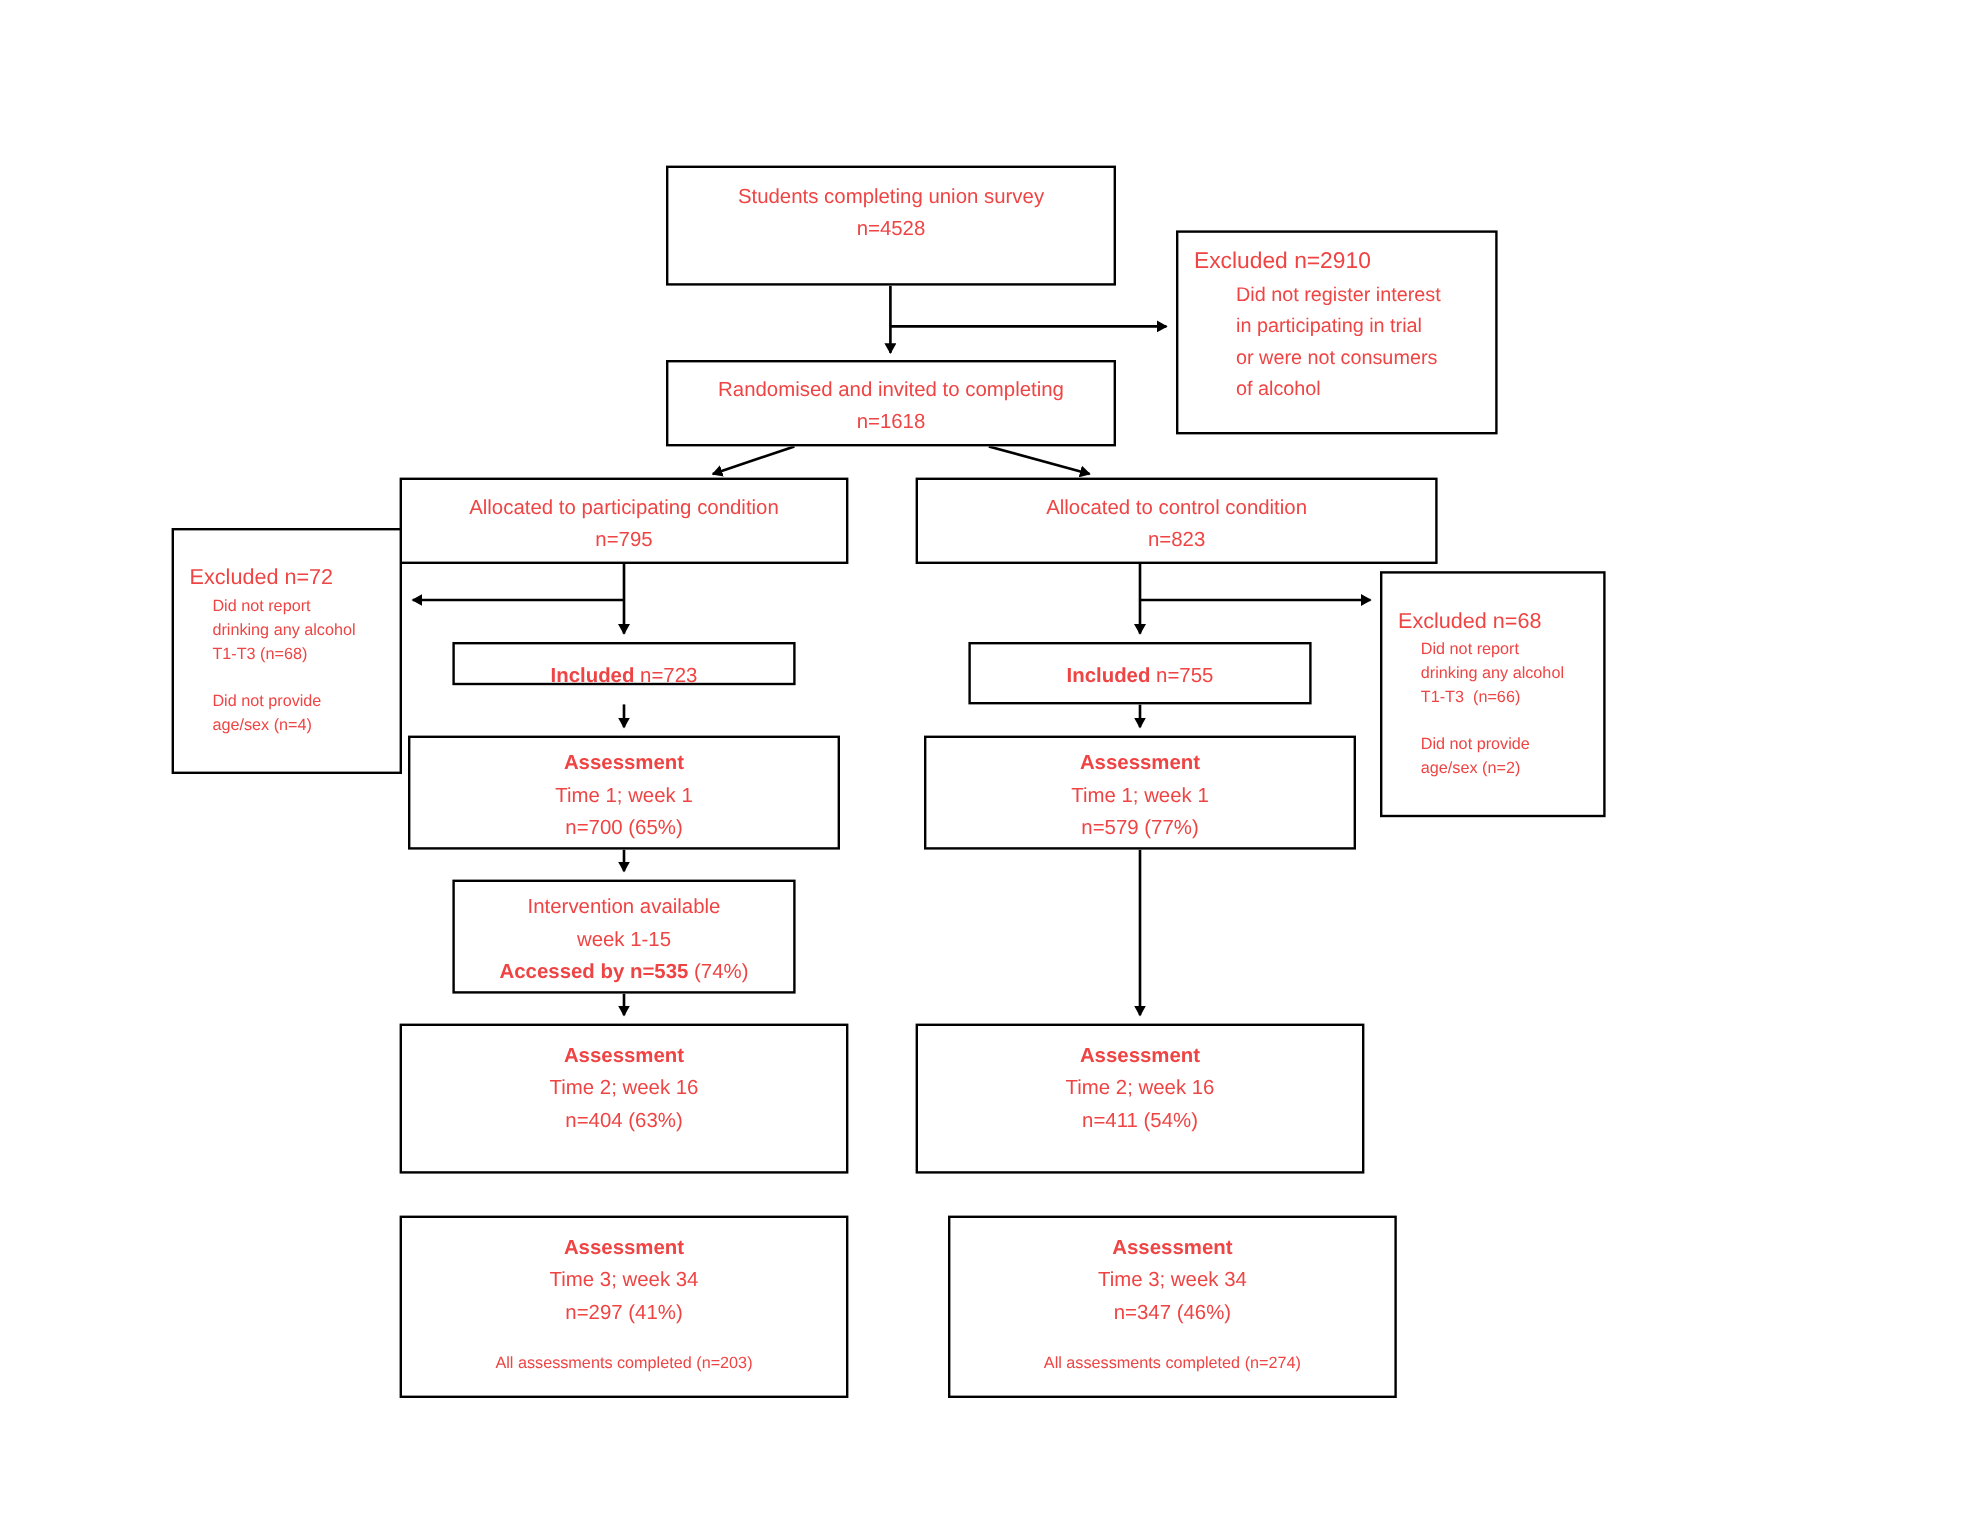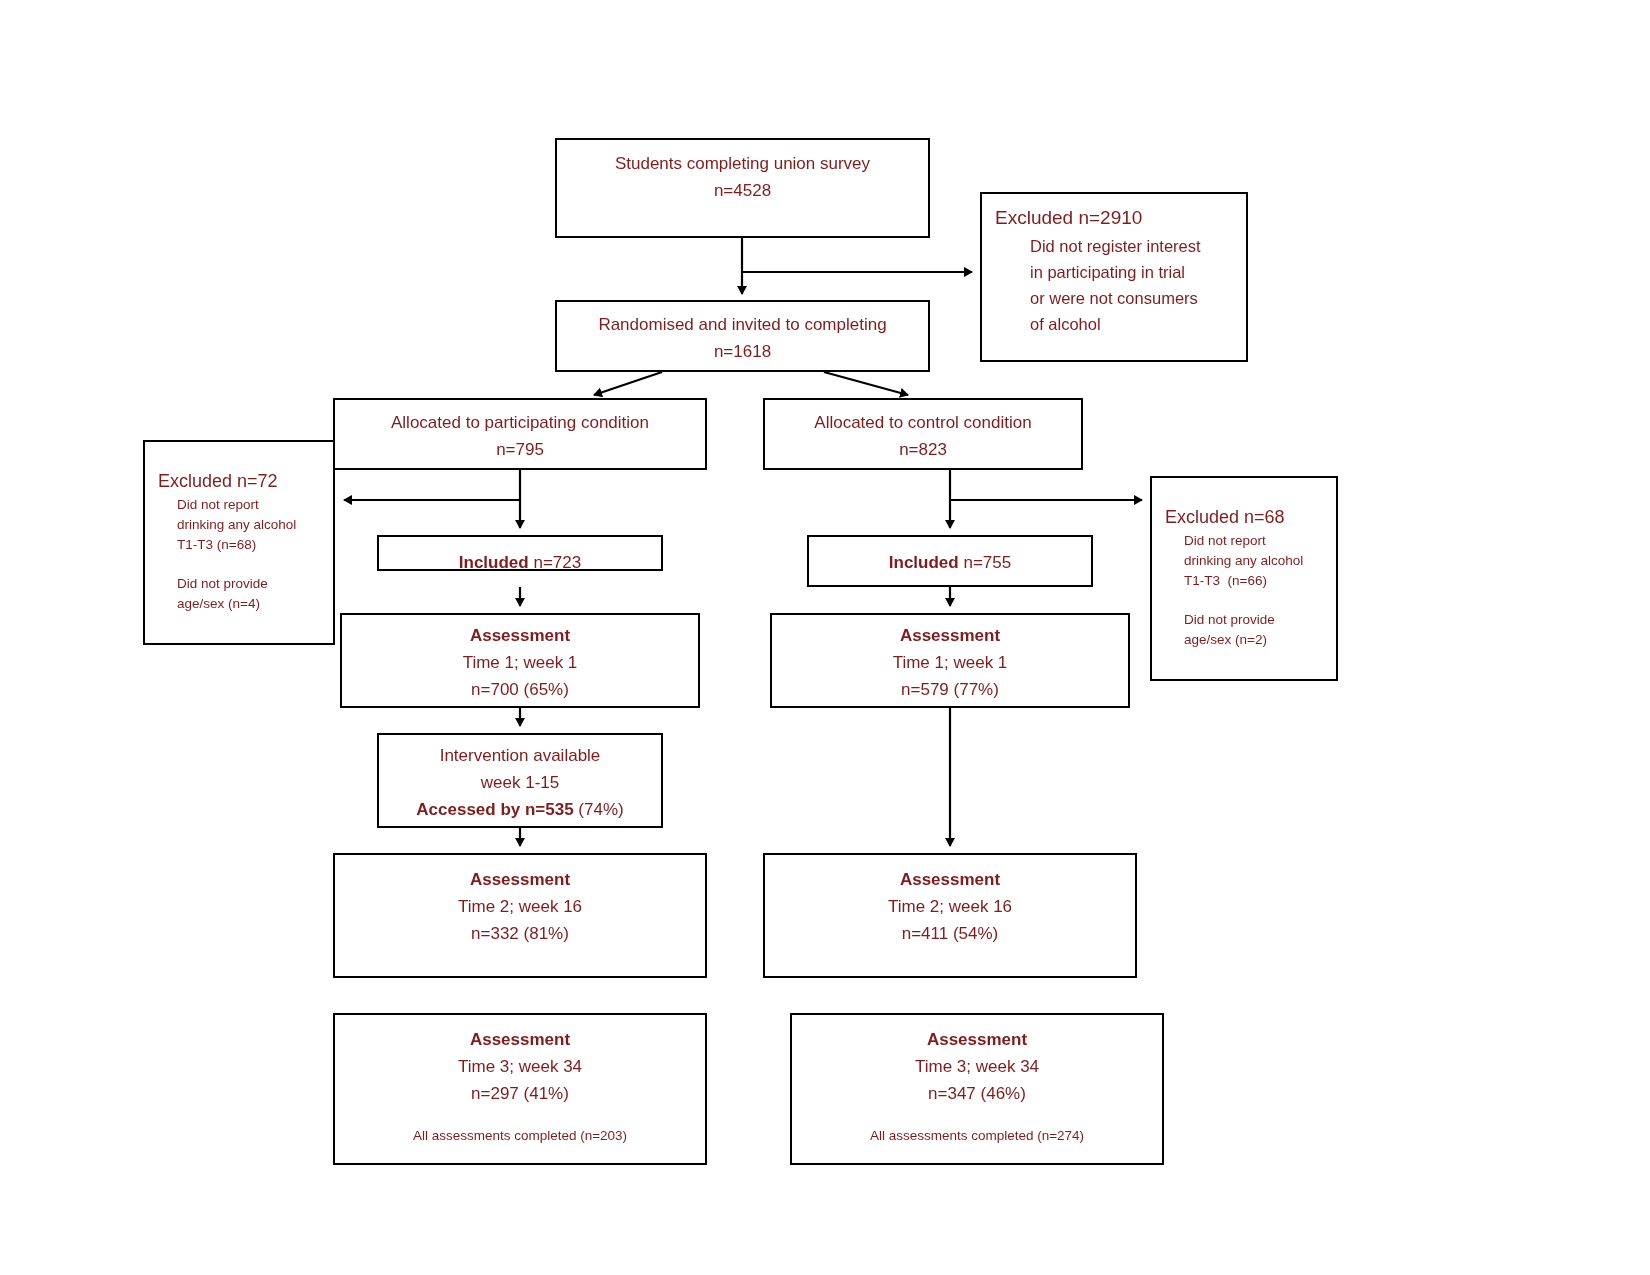--- a/index.html
+++ b/index.html
@@ -2,21 +2,21 @@
 <html><head>
 <meta charset="utf-8">
 <style>
   html, body { margin: 0; padding: 0; background: #ffffff; }
   .canvas {
     position: relative;
     width: 1650px;
     height: 1275px;
     background: #ffffff;
     font-family: "Liberation Sans", sans-serif;
-    color: #7f1d1d;
+    color: #ef4444;
   }
   svg.connectors {
     position: absolute;
     left: 0; top: 0;
     width: 1650px; height: 1275px;
   }
   .box {
     position: absolute;
     border: 2px solid #000000;
     background: #ffffff;
@@ -28,21 +28,21 @@
     font-size: 17px;
     line-height: 27px;
     white-space: pre;
   }
   .b { font-weight: bold; }
   
   .top-box        { left: 555px;  top: 138px;  width: 375px; height: 100px; padding-top: 10px; }
   .excluded-top   { left: 980px;  top: 192px;  width: 268px; height: 170px; }
   .randomised     { left: 555px;  top: 300px;  width: 375px; height: 72px;  padding-top: 9px; }
   .alloc-int      { left: 333px;  top: 398px;  width: 374px; height: 72px;  padding-top: 9px; }
-  .alloc-ctrl     { left: 763px;  top: 398px;  width: 320px; height: 72px;  padding-top: 9px; }
+  .alloc-ctrl     { left: 763px;  top: 398px;  width: 435px; height: 72px;  padding-top: 9px; }
   .excluded-left  { left: 143px;  top: 440px;  width: 192px; height: 205px; }
   .excluded-right { left: 1150px; top: 432px;  width: 188px; height: 205px; margin-top: 44px; }
   .included-left  { left: 377px;  top: 535px;  width: 286px; height: 36px;  padding-top: 12px; }
   .included-right { left: 807px;  top: 535px;  width: 286px; height: 52px;  padding-top: 12px; }
   .assess-t1-left { left: 340px;  top: 613px;  width: 360px; height: 95px;  padding-top: 7px; }
   .assess-t1-right{ left: 770px;  top: 613px;  width: 360px; height: 95px;  padding-top: 7px; }
   .intervention   { left: 377px;  top: 733px;  width: 286px; height: 95px;  padding-top: 7px; }
   .assess-t2-left { left: 333px;  top: 853px;  width: 374px; height: 125px; padding-top: 11px; }
   .assess-t2-right{ left: 763px;  top: 853px;  width: 374px; height: 125px; padding-top: 11px; }
   .assess-t3-left { left: 333px;  top: 1013px; width: 374px; height: 152px; padding-top: 11px; }
@@ -176,21 +176,21 @@
 
   <div class="box intervention">
     <span class="ln">Intervention available</span>
     <span class="ln">week 1-15</span>
     <span class="ln"><span class="b">Accessed by n=535</span><span> (74%)</span></span>
   </div>
 
   <div class="box assess-t2-left">
     <span class="ln b">Assessment</span>
     <span class="ln">Time 2; week 16</span>
-    <span class="ln">n=332 (81%)</span>
+    <span class="ln">n=404 (63%)</span>
   </div>
 
   <div class="box assess-t2-right">
     <span class="ln b">Assessment</span>
     <span class="ln">Time 2; week 16</span>
     <span class="ln">n=411 (54%)</span>
   </div>
 
   <div class="box assess-t3-left">
     <span class="ln b">Assessment</span>

